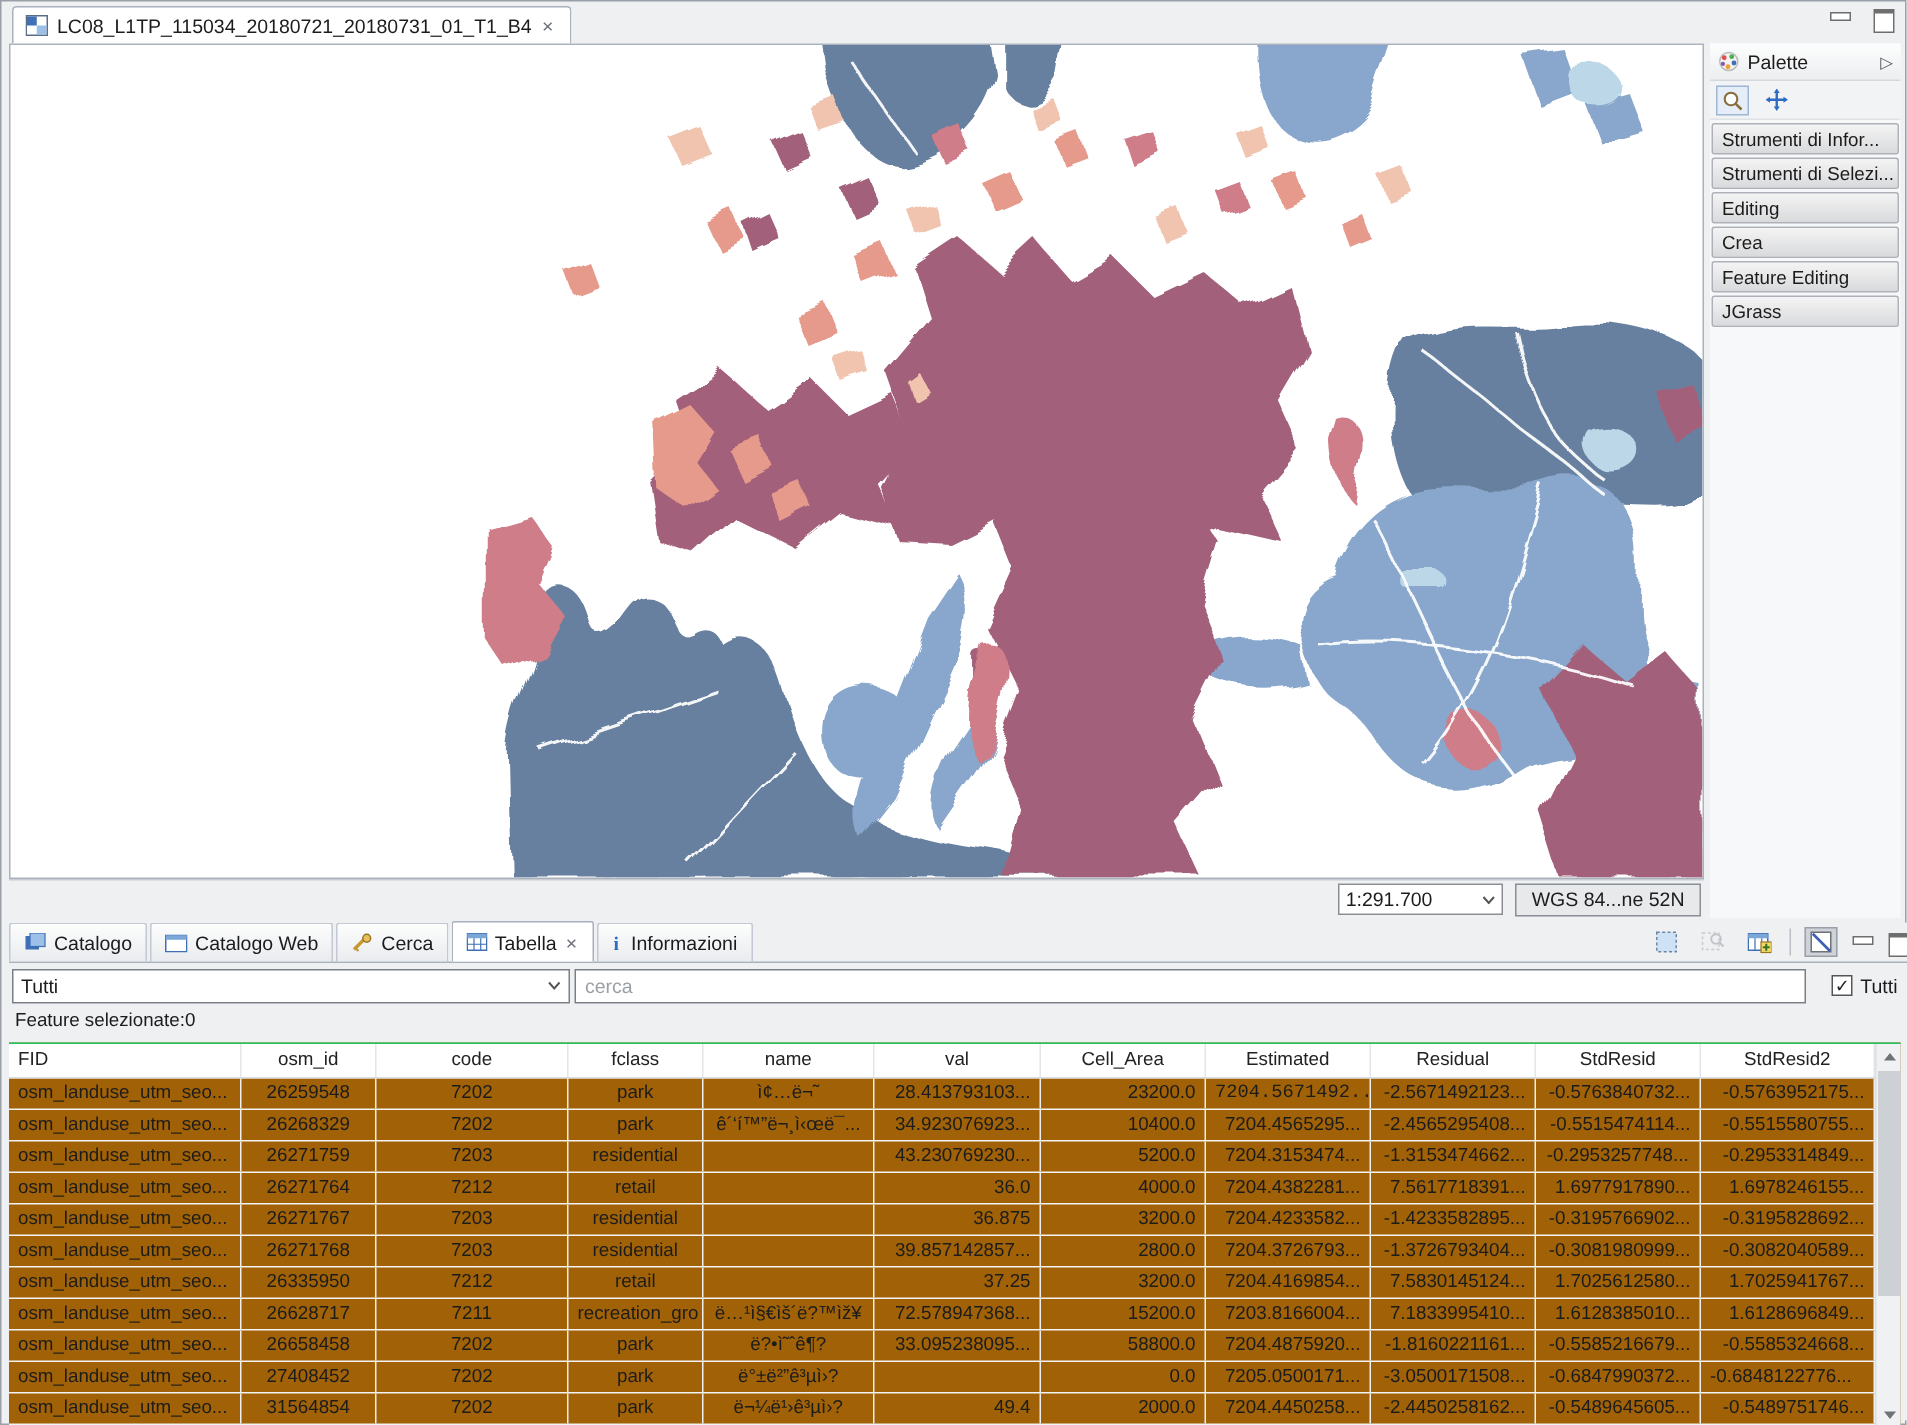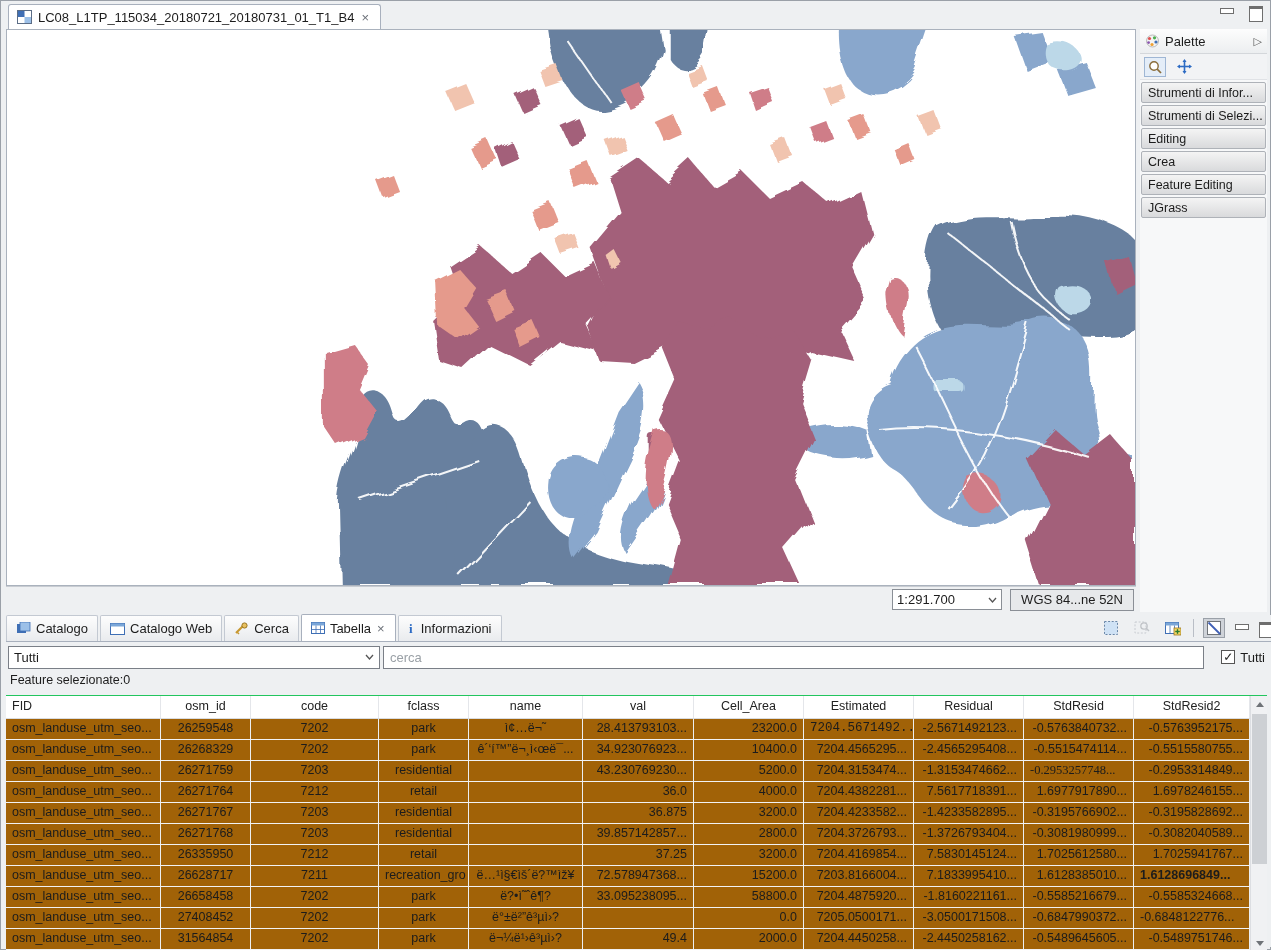--- a/index.html
+++ b/index.html
@@ -415,21 +415,21 @@
             <div class="grow">
               <div class="gcell" style="width: 155px; text-align: left;">osm_landuse_utm_seo...</div>
               <div class="gcell" style="width: 90px; text-align: center;">26271759</div>
               <div class="gcell" style="width: 128px; text-align: center;">7203</div>
               <div class="gcell" style="width: 90px; text-align: center;">residential</div>
               <div class="gcell" style="width: 114px; text-align: center;"></div>
               <div class="gcell" style="width: 111px; text-align: right;">43.230769230...</div>
               <div class="gcell" style="width: 110px; text-align: right;">5200.0</div>
               <div class="gcell" style="width: 110px; text-align: right;">7204.3153474...</div>
               <div class="gcell" style="width: 110px; text-align: right;">-1.3153474662...</div>
-              <div class="gcell" style="width: 110px; text-align: left; font-family: Liberation Serif, serif;">-0.2953257748...</div>
+              <div class="gcell" style="width: 110px; text-align: center;">-0.2953257748...</div>
               <div class="gcell" style="width: 116px; text-align: right;">-0.2953314849...</div>
             </div>
             <div class="grow">
               <div class="gcell" style="width: 155px; text-align: left;">osm_landuse_utm_seo...</div>
               <div class="gcell" style="width: 90px; text-align: center;">26271764</div>
               <div class="gcell" style="width: 128px; text-align: center;">7212</div>
               <div class="gcell" style="width: 90px; text-align: center;">retail</div>
               <div class="gcell" style="width: 114px; text-align: center;"></div>
               <div class="gcell" style="width: 111px; text-align: right;">36.0</div>
               <div class="gcell" style="width: 110px; text-align: right;">4000.0</div>
@@ -481,21 +481,21 @@
               <div class="gcell" style="width: 155px; text-align: left;">osm_landuse_utm_seo...</div>
               <div class="gcell" style="width: 90px; text-align: center;">26628717</div>
               <div class="gcell" style="width: 128px; text-align: center;">7211</div>
               <div class="gcell" style="width: 90px; text-align: center;">recreation_gro</div>
               <div class="gcell" style="width: 114px; text-align: center;">ë…¹ì§€ìš´ë?™ìž¥</div>
               <div class="gcell" style="width: 111px; text-align: right;">72.578947368...</div>
               <div class="gcell" style="width: 110px; text-align: right;">15200.0</div>
               <div class="gcell" style="width: 110px; text-align: right;">7203.8166004...</div>
               <div class="gcell" style="width: 110px; text-align: right;">7.1833995410...</div>
               <div class="gcell" style="width: 110px; text-align: right;">1.6128385010...</div>
-              <div class="gcell" style="width: 116px; text-align: left; font-weight: bold;">1.6128696849...</div>
+              <div class="gcell" style="width: 116px; text-align: right;">1.6128696849...</div>
             </div>
             <div class="grow">
               <div class="gcell" style="width: 155px; text-align: left;">osm_landuse_utm_seo...</div>
               <div class="gcell" style="width: 90px; text-align: center;">26658458</div>
               <div class="gcell" style="width: 128px; text-align: center;">7202</div>
               <div class="gcell" style="width: 90px; text-align: center;">park</div>
               <div class="gcell" style="width: 114px; text-align: center;">ë?•ì˜ˆê¶?</div>
               <div class="gcell" style="width: 111px; text-align: right;">33.095238095...</div>
               <div class="gcell" style="width: 110px; text-align: right;">58800.0</div>
               <div class="gcell" style="width: 110px; text-align: right;">7204.4875920...</div>

